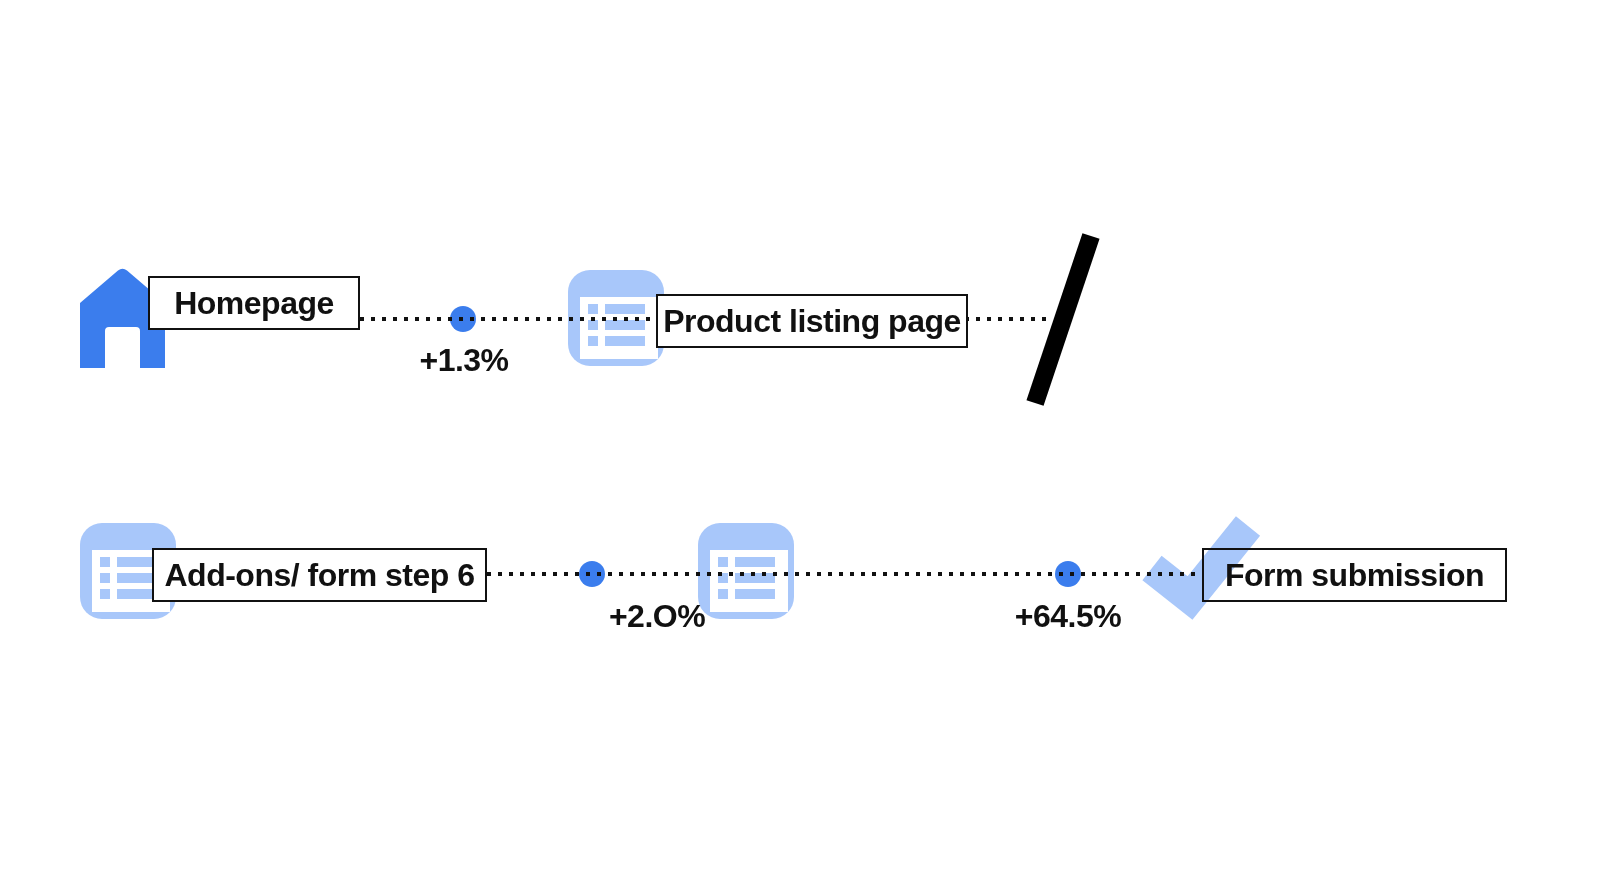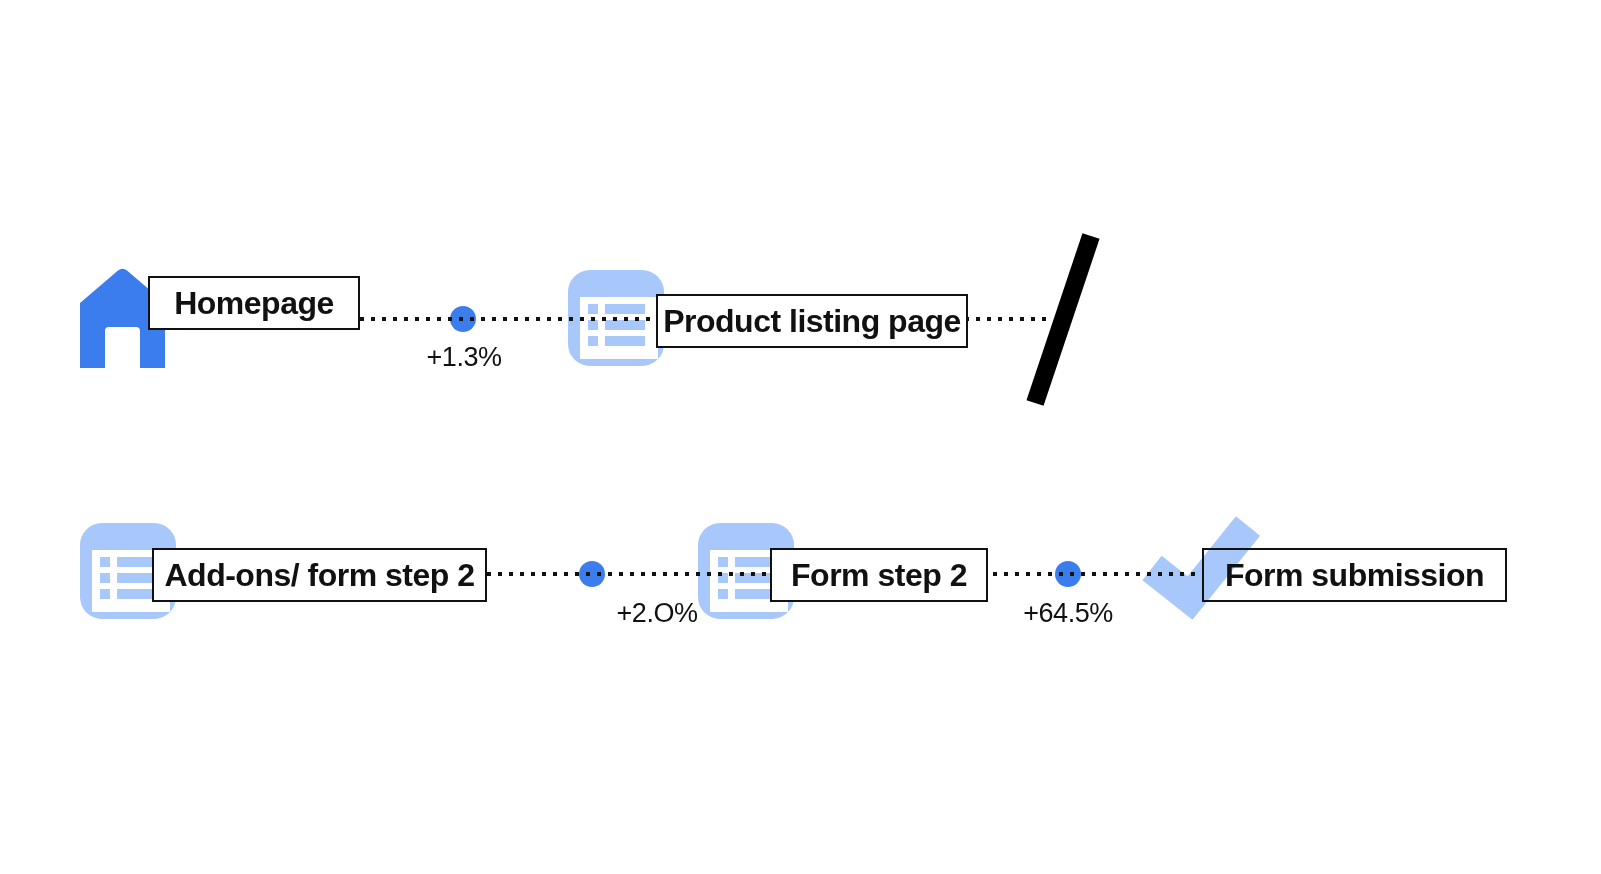--- a/index.html
+++ b/index.html
@@ -25,21 +25,21 @@
   .dotline{
     position:absolute;z-index:5;height:4px;
     background-image:repeating-linear-gradient(to right,var(--ink,#111) 0 4px,transparent 4px 11px);
   }
   .flow-dot{
     position:absolute;z-index:3;width:26px;height:26px;border-radius:50%;
     background:var(--accent-blue,#3B7DED);
   }
   .pct{
     position:absolute;z-index:4;transform:translateX(-50%);
-    font-size:27px;font-weight:400;color:var(--ink,#111);
+    font-size:32px;font-weight:700;color:var(--ink,#111);
     letter-spacing:-0.5px;white-space:nowrap;line-height:1;
   }
   .slash{position:absolute;z-index:7;}
 </style>
 </head>
 <body>
 
 <div class="canvas">
 
   <svg class="icon" style="left:80px;top:267px;" width="85" height="101" viewBox="0 0 85 101">
@@ -93,39 +93,36 @@
   <svg class="icon" style="left:1122px;top:496px;" width="140" height="136" viewBox="0 0 140 136">
     <polyline points="30,72 68,102 126,30" fill="none" style="stroke:var(--light-blue,#A8C7FA)" stroke-width="31" stroke-linecap="butt" stroke-linejoin="miter"></polyline>
   </svg>
 
   <div class="dotline" style="left:487px;top:572px;width:713px;"></div>
 
   <div class="flow-dot" style="left:579px;top:561px;"></div>
   <div class="flow-dot" style="left:1055px;top:561px;"></div>
 
   <div class="node-box" style="left:152px;top:548px;width:335px;">
-    <span class="node-label">Add-ons/ form step 2</span>
+    <span class="node-label">Add-ons/ form step 6</span>
   </div>
 
   <svg class="icon" style="left:698px;top:523px;" width="96" height="96" viewBox="0 0 96 96">
     <rect width="96" height="96" rx="22" style="fill:var(--light-blue,#A8C7FA)"></rect>
     <rect x="12" y="27" width="78" height="62" fill="#fff"></rect>
     <g style="fill:var(--light-blue,#A8C7FA)">
       <rect x="20" y="34" width="10" height="10"></rect>
         <rect x="37" y="34" width="40" height="10"></rect>
       <rect x="20" y="50" width="10" height="10"></rect>
         <rect x="37" y="50" width="40" height="10"></rect>
       <rect x="20" y="66" width="10" height="10"></rect>
         <rect x="37" y="66" width="40" height="10"></rect>
     </g>
   </svg>
 
-  <div class="node-box" style="left:770px;top:548px;width:218px;">
-    <span class="node-label">Form step 2</span>
-  </div>
 
   <div class="node-box transparent" style="left:1202px;top:548px;width:305px;z-index:8;">
     <span class="node-label">Form submission</span>
   </div>
 
   <div class="pct" style="left:609px;top:600px;margin-left:48px;">+2.O%</div>
 
   <div class="pct" style="left:1068px;top:600px;">+64.5%</div>
 
 </div>

